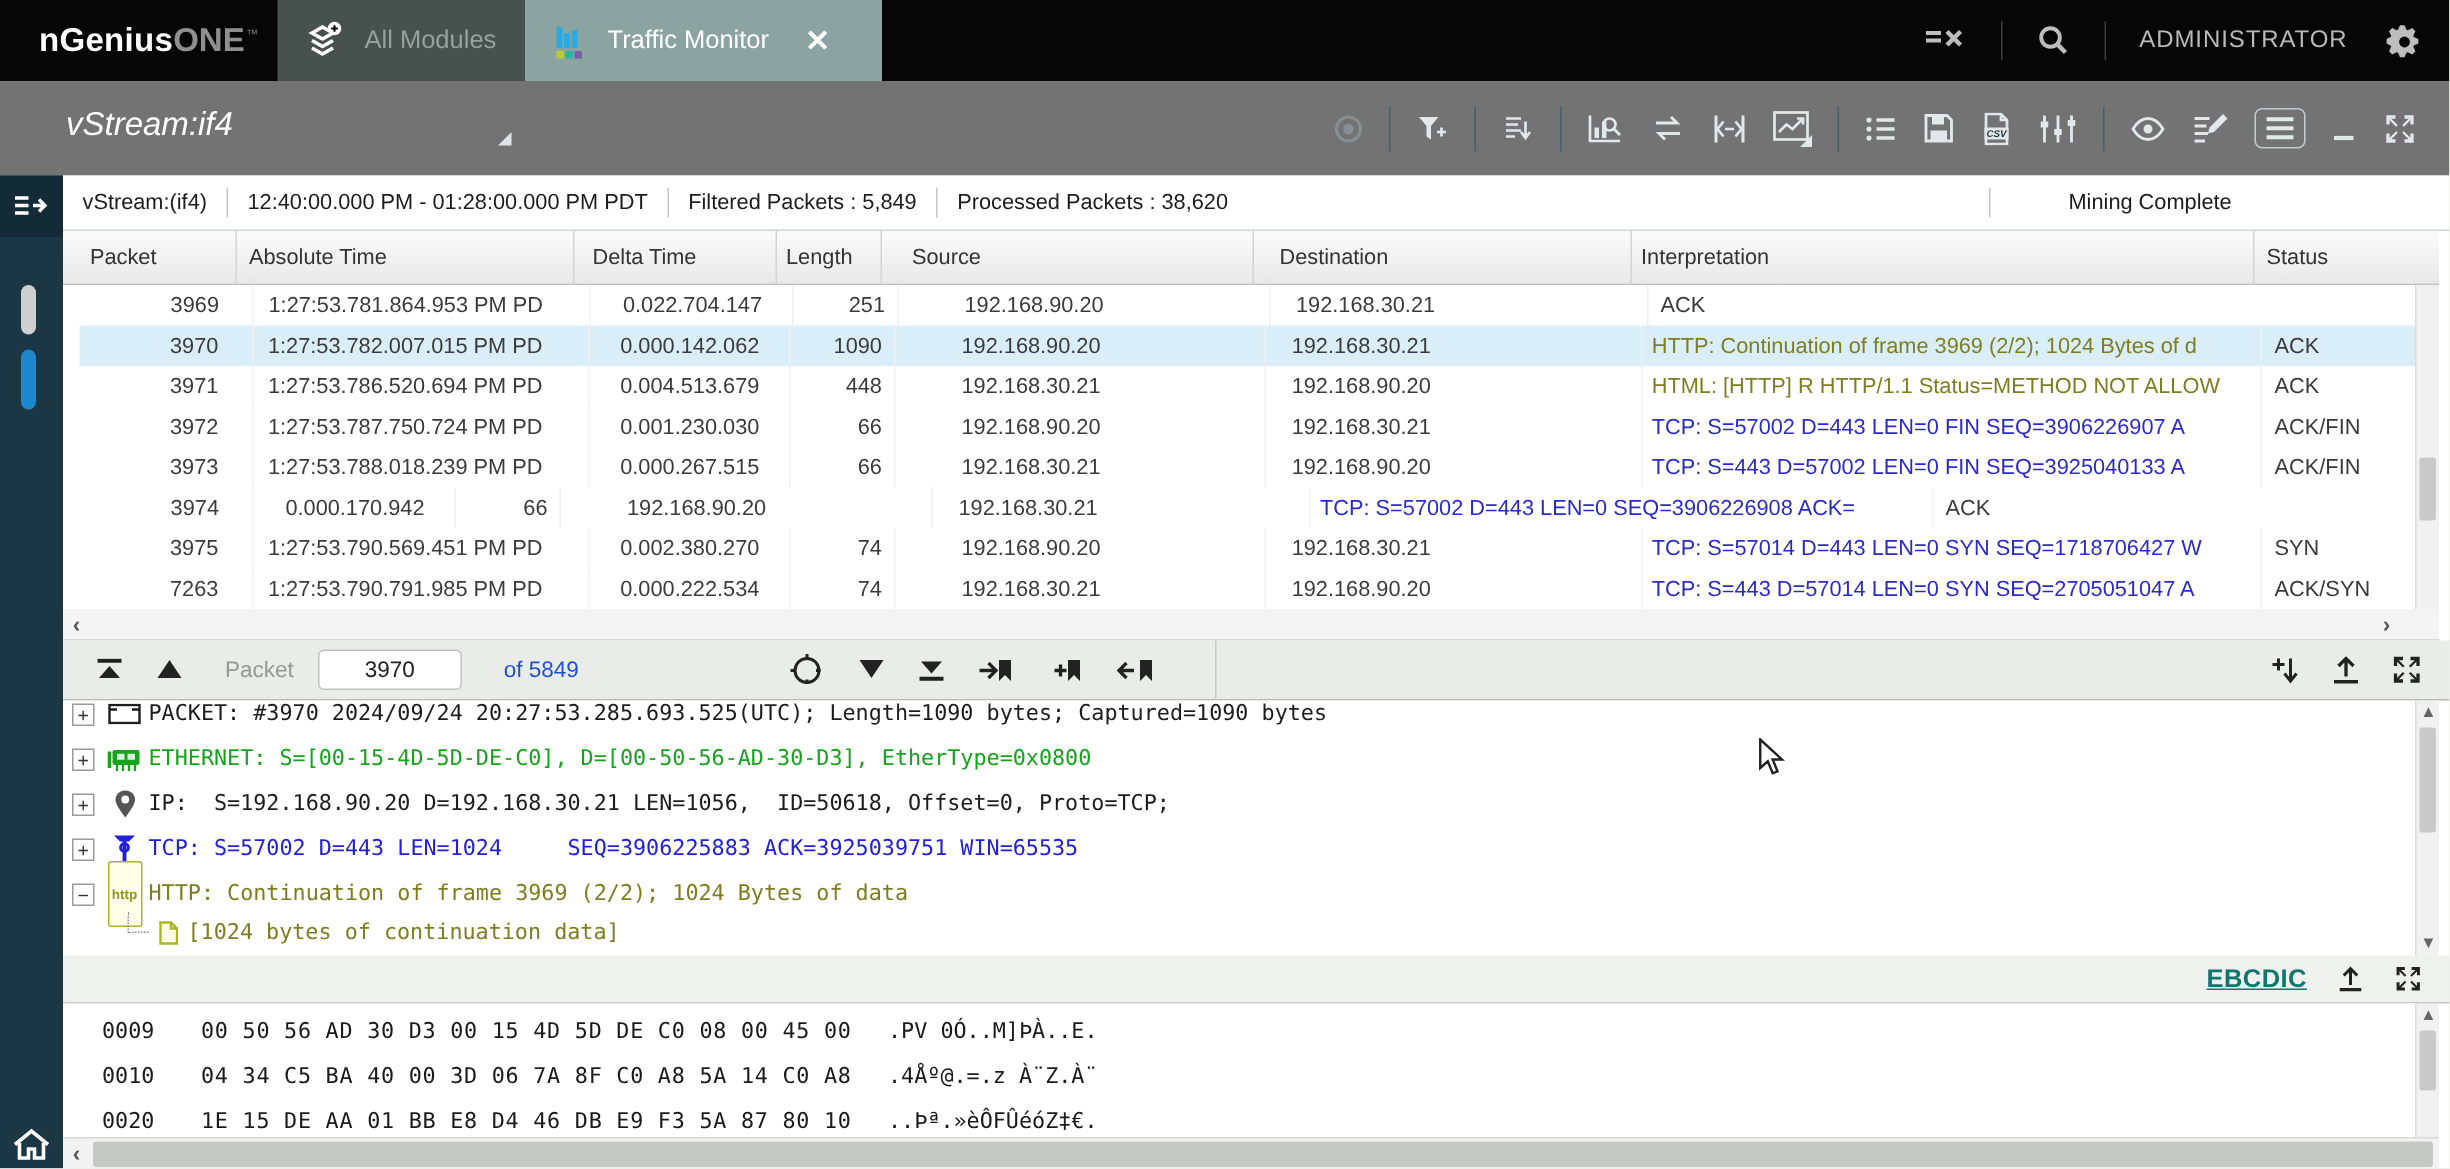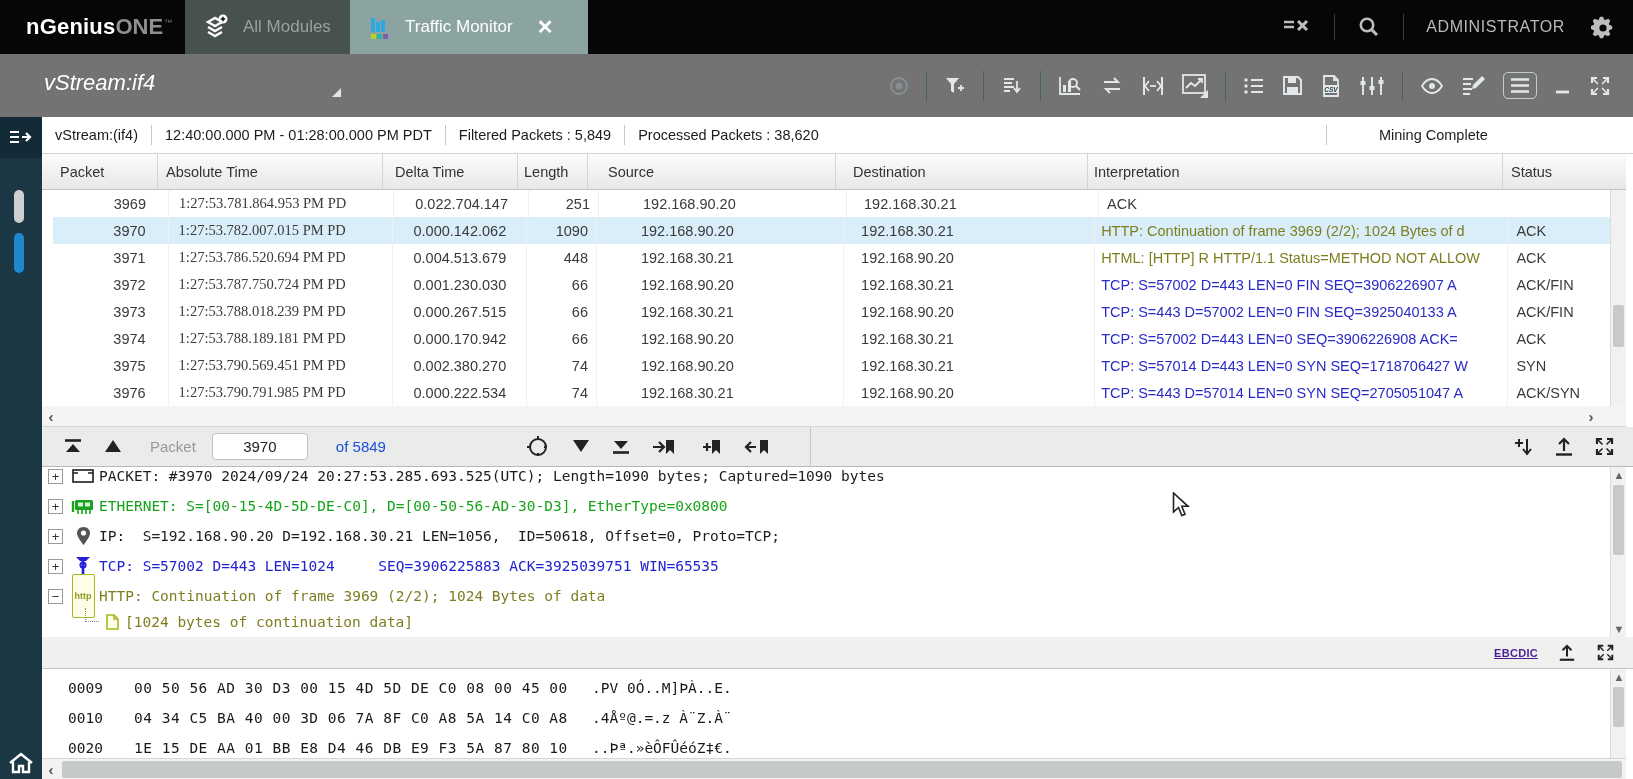--- a/index.html
+++ b/index.html
@@ -46,21 +46,21 @@
   .thead{position:absolute;left:42px;top:154px;width:1584px;height:36px;
          background:linear-gradient(#fbfbfb,#e8e8e8);border-bottom:1px solid #c2c2c2;
          display:flex;font-size:14.5px;color:#333;}
   .th{display:flex;align-items:center;border-right:1px solid #d4d4d4;padding-left:18px;white-space:nowrap;overflow:hidden;}
   .tbody{position:absolute;left:42px;top:190px;width:1568px;height:216px;background:#fff;}
   .trow{display:flex;height:27px;font-size:14.5px;color:#3a3a3a;background:#fff;margin-left:11px;}
   .trow.selected{background:#d9eef9;}
   .td{display:flex;align-items:center;white-space:nowrap;overflow:hidden;border-right:1px solid #f0f0f0;}
   .num{justify-content:flex-end;}
   .c0{width:116px;padding-right:22px;}
-  .c1{width:225px;padding-left:10px;font-family:Liberation Serif, serif;}
+  .c1{width:225px;padding-left:10px;}
   .c2{width:135px;padding-right:20px;}
   .c3{width:70px;padding-right:8px;}
   .c4{width:248px;padding-left:44px;}
   .c5{width:252px;padding-left:17px;}
   .c6{width:415px;padding-left:6px;}
   .c7{width:102px;padding-left:8px;border-right:none;}
   .h0{width:116px;}.h1{width:225px;padding-left:8px;}.h2{width:135px;padding-left:12px;}
   .h3{width:70px;padding-left:6px;}.h4{width:248px;padding-left:20px;}.h5{width:252px;padding-left:17px;}
   .h6{width:415px;padding-left:6px;}.h7{width:118px;padding-left:8px;border-right:none;}
   .olive{color:#7e7e20;}
@@ -90,21 +90,21 @@
             line-height:13px;display:inline-flex;align-items:center;justify-content:center;margin:0 8px 0 6px;flex:none;
             font-family:"Liberation Sans",sans-serif;}
   .ticn{width:24px;display:inline-flex;justify-content:center;margin-right:4px;flex:none;}
   .t-black{color:#1d1d1d;} .t-green{color:#18a31c;} .t-blue{color:#2222d4;} .t-olive{color:#7e7e20;}
   .httpbadge{border:1px solid #a8b821;color:#8c9a1c;background:#fdfde8;font-size:9px;font-weight:bold;
              padding:16px 2px;border-radius:2px;font-family:"Liberation Sans",sans-serif;}
   .conn{width:14px;height:14px;border-left:1px dotted #8a8a8a;border-bottom:1px dotted #8a8a8a;margin:-8px 4px 6px 13px;flex:none;}
   
   .ebar{position:absolute;left:42px;top:637px;width:1591px;height:32px;background:#eef1ee;
         border-bottom:1px solid #c4c4c4;display:flex;align-items:center;justify-content:flex-end;gap:20px;padding-right:18px;}
-  .ebcdic{font-size:11px;font-weight:bold;text-decoration:underline;color:#4c1d95;letter-spacing:.3px;margin-left:14px;}
+  .ebcdic{font-size:17px;font-weight:bold;text-decoration:underline;color:#0f766e;letter-spacing:.3px;margin-left:14px;}
   
   .hexpane{position:absolute;left:42px;top:669px;width:1568px;height:89px;background:#fff;overflow:hidden;}
   .hrow{position:absolute;height:30px;display:flex;align-items:center;white-space:pre;
         font-family:"DejaVu Sans Mono","Liberation Mono",monospace;font-size:14.5px;color:#1a1a1a;}
   .hoff{position:absolute;left:26px;width:60px;}
   .hbytes{position:absolute;left:92px;letter-spacing:.5px;}
   .hascii{position:absolute;left:550px;}
   .hexhscroll{position:absolute;left:42px;top:758px;width:1584px;height:21px;background:#f2f2f2;border-top:1px solid #d7d7d7;}
   .hexthumb{position:absolute;left:20px;top:2px;height:17px;width:1560px;background:#c6cac6;border-radius:2px;}
   
@@ -376,40 +376,39 @@
         <div class="td c1">1:27:53.788.018.239 PM PD</div>
         <div class="td c2 num">0.000.267.515</div>
         <div class="td c3 num">66</div>
         <div class="td c4">192.168.30.21</div>
         <div class="td c5">192.168.90.20</div>
         <div class="td c6 blue">TCP: S=443 D=57002 LEN=0 FIN SEQ=3925040133 A</div>
         <div class="td c7">ACK/FIN</div>
     </div>
     <div class="trow">
       <div class="td c0 num">3974</div>
-        <div class="td c1">1:27:53.788.189.181 PM PD</div>
         <div class="td c2 num">0.000.170.942</div>
         <div class="td c3 num">66</div>
         <div class="td c4">192.168.90.20</div>
         <div class="td c5">192.168.30.21</div>
         <div class="td c6 blue">TCP: S=57002 D=443 LEN=0 SEQ=3906226908 ACK=</div>
         <div class="td c7">ACK</div>
     </div>
     <div class="trow">
       <div class="td c0 num">3975</div>
         <div class="td c1">1:27:53.790.569.451 PM PD</div>
         <div class="td c2 num">0.002.380.270</div>
         <div class="td c3 num">74</div>
         <div class="td c4">192.168.90.20</div>
         <div class="td c5">192.168.30.21</div>
         <div class="td c6 blue">TCP: S=57014 D=443 LEN=0 SYN SEQ=1718706427 W</div>
         <div class="td c7">SYN</div>
     </div>
     <div class="trow">
-      <div class="td c0 num">3976</div>
+      <div class="td c0 num">7263</div>
         <div class="td c1">1:27:53.790.791.985 PM PD</div>
         <div class="td c2 num">0.000.222.534</div>
         <div class="td c3 num">74</div>
         <div class="td c4">192.168.30.21</div>
         <div class="td c5">192.168.90.20</div>
         <div class="td c6 blue">TCP: S=443 D=57014 LEN=0 SYN SEQ=2705051047 A</div>
         <div class="td c7">ACK/SYN</div>
     </div>
   </div>
 

